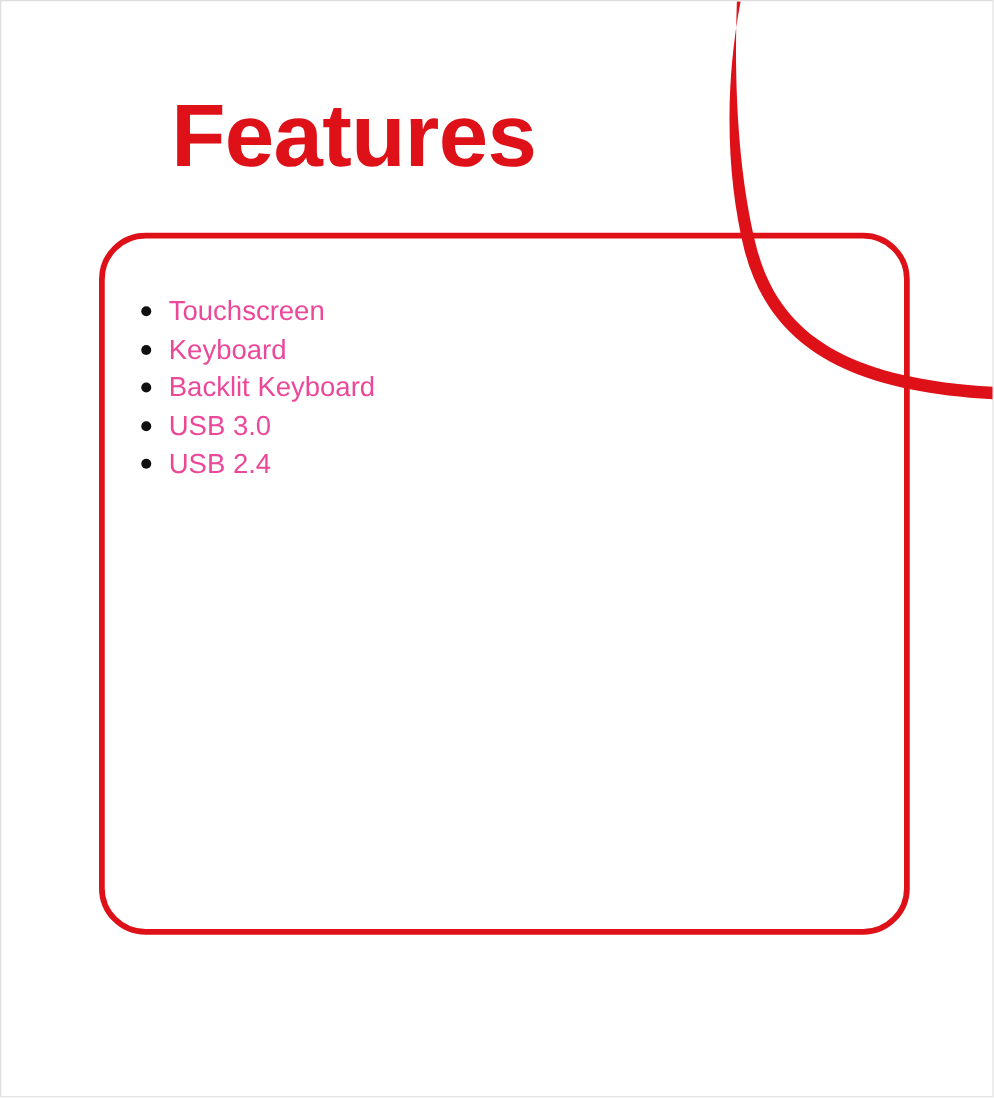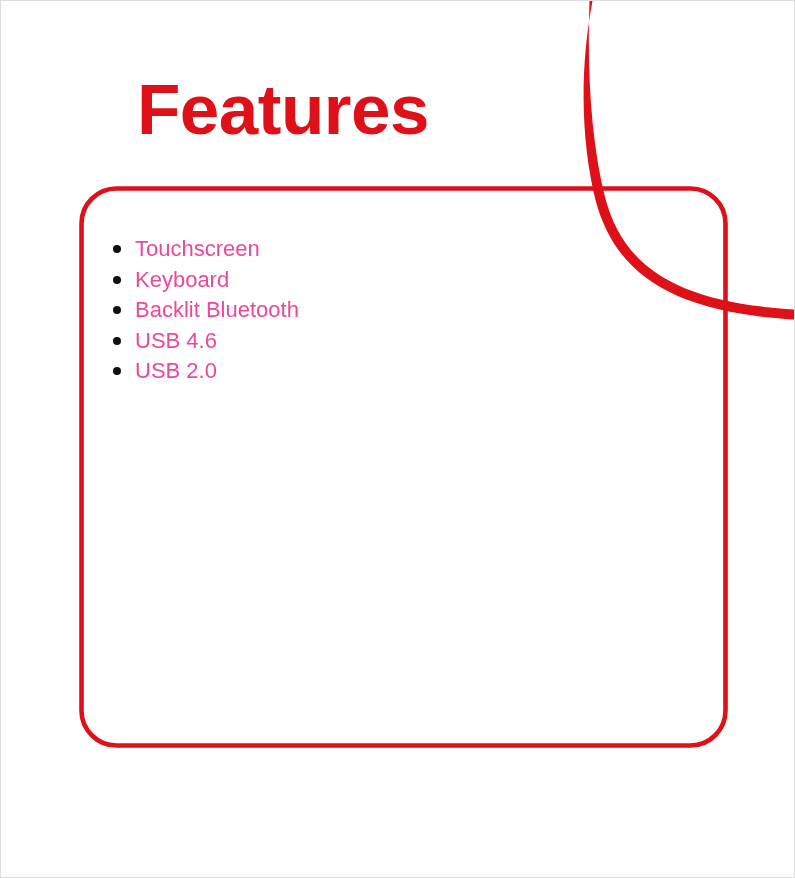--- a/index.html
+++ b/index.html
@@ -101,25 +101,25 @@
     <li>
       <span class="bullet-icon"></span>
       <span>Touchscreen</span>
     </li>
     <li>
       <span class="bullet-icon"></span>
       <span>Keyboard</span>
     </li>
     <li>
       <span class="bullet-icon"></span>
-      <span>Backlit Bluetooth</span>
+      <span>Backlit Keyboard</span>
     </li>
     <li>
       <span class="bullet-icon"></span>
-      <span>USB 4.6</span>
+      <span>USB 3.0</span>
     </li>
     <li>
       <span class="bullet-icon"></span>
-      <span>USB 2.0</span>
+      <span>USB 2.4</span>
     </li>
   </ul>
 
 </div>
 
 </body></html>

